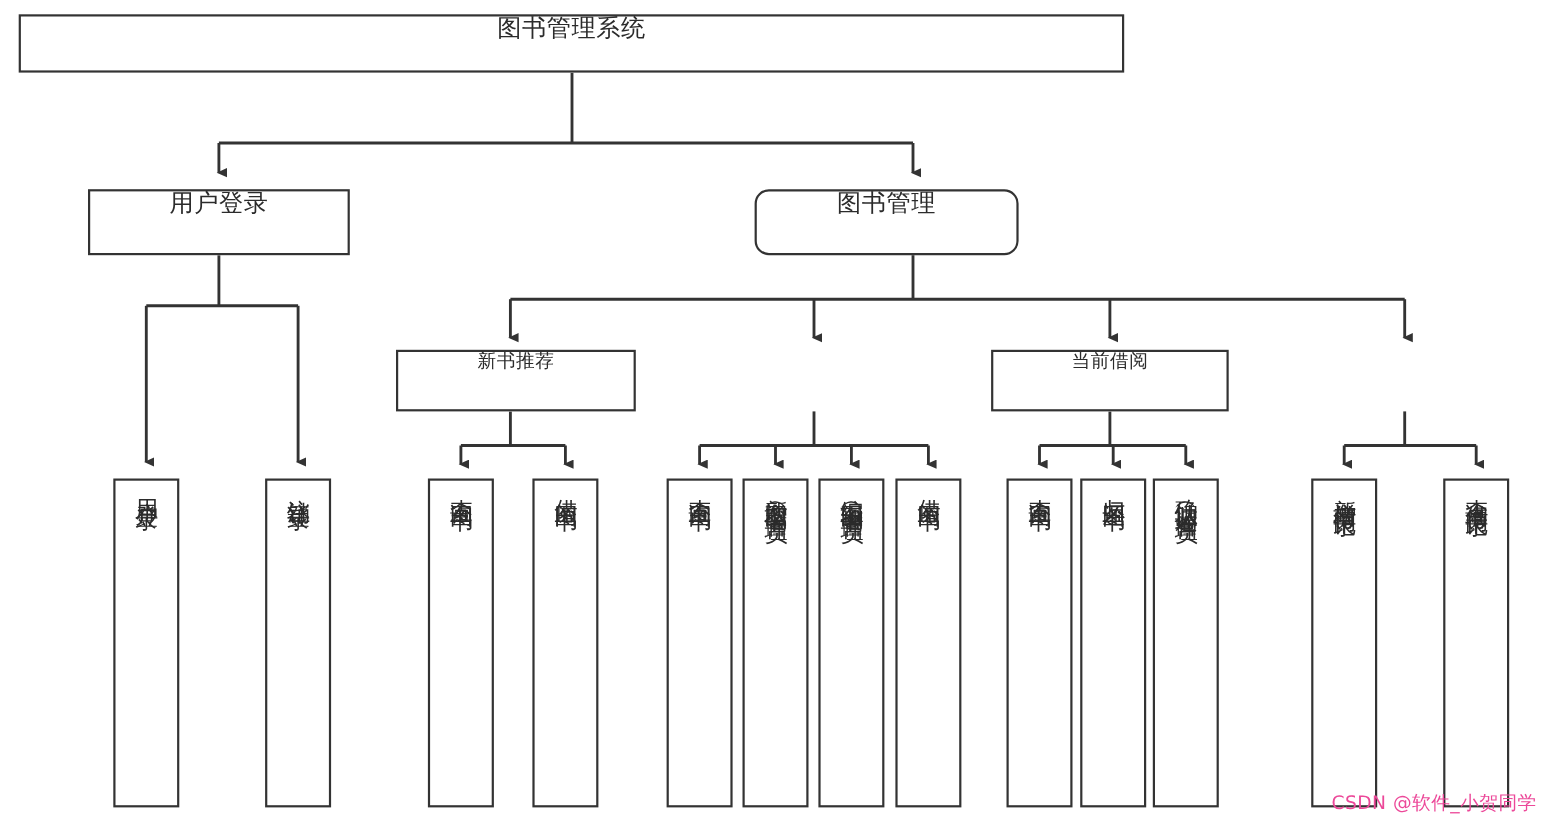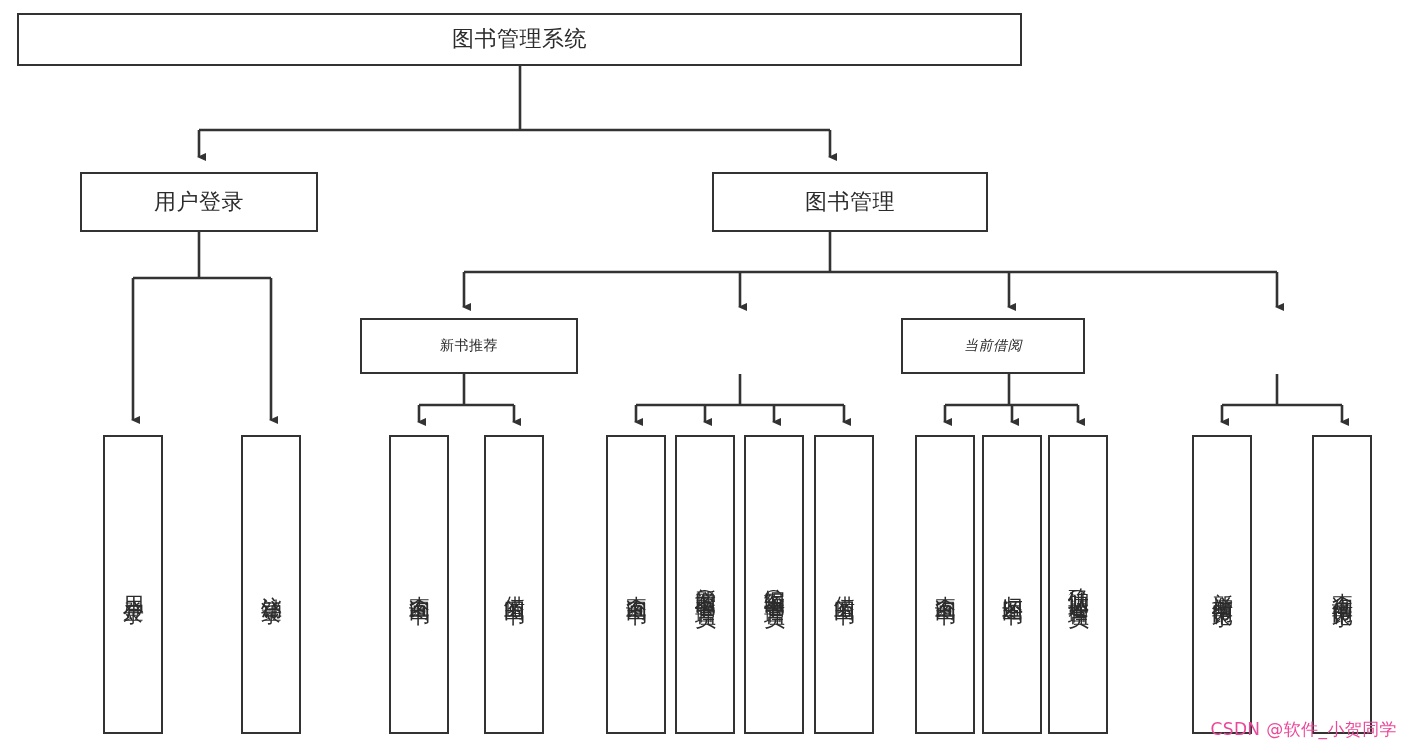--- a/index.html
+++ b/index.html
@@ -24,40 +24,39 @@
     width: 1405px;
     height: 747px;
     pointer-events: none;
   }
   .node {
     position: absolute;
     box-sizing: border-box;
     background: #ffffff;
     border: 2.5px solid #333333;
     display: flex;
-    align-items: center;
     justify-content: center;
     color: #2b2b2b;
   }
   .node .label {
     font-size: 21px;
     line-height: 1.12;
     letter-spacing: 0.5px;
     white-space: nowrap;
   }
   .node.vertical .label {
     writing-mode: vertical-rl;
     text-orientation: upright;
     letter-spacing: 3px;
     font-size: 21px;
     line-height: 1;
   }
   .node.root .label { font-size: 22px; }
   .node.level1 .label { font-size: 22px; }
-  .node.level2 .label { font-size: 14px; }
+  .node.level2 .label { font-size: 17px; }
 
   .watermark {
     position: absolute;
     right: 8px;
     bottom: 6px;
     font-size: 17px;
     color: #ec4899;
     letter-spacing: 0.4px;
     white-space: nowrap;
   }
@@ -118,28 +117,28 @@
     </g>
   </svg>
 
   <div class="node root" style="left:17px; top:13px; width:1005px; height:53px;">
     <span class="label">图书管理系统</span>
   </div>
 
   <div class="node level1" style="left:80px; top:172px; width:238px; height:60px;">
     <span class="label">用户登录</span>
   </div>
-  <div class="node level1" style="left:712px; top:172px; width:276px; height:60px;">
+  <div class="node level1" style="left:686px; top:172px; width:240px; height:60px;border-radius:13px;">
     <span class="label">图书管理</span>
   </div>
 
   <div class="node level2" style="left:360px; top:318px; width:218px; height:56px;">
     <span class="label">新书推荐</span>
   </div>
-  <div class="node level2" style="left:901px; top:318px; width:184px; height:56px;font-style:italic;">
+  <div class="node level2" style="left:901px; top:318px; width:216px; height:56px;">
     <span class="label">当前借阅</span>
   </div>
 
   <div class="node vertical" style="left:103px; top:435px; width:60px; height:299px;">
     <span class="label">用户登录</span>
   </div>
   <div class="node vertical" style="left:241px; top:435px; width:60px; height:299px;">
     <span class="label">注销登录</span>
   </div>
 

